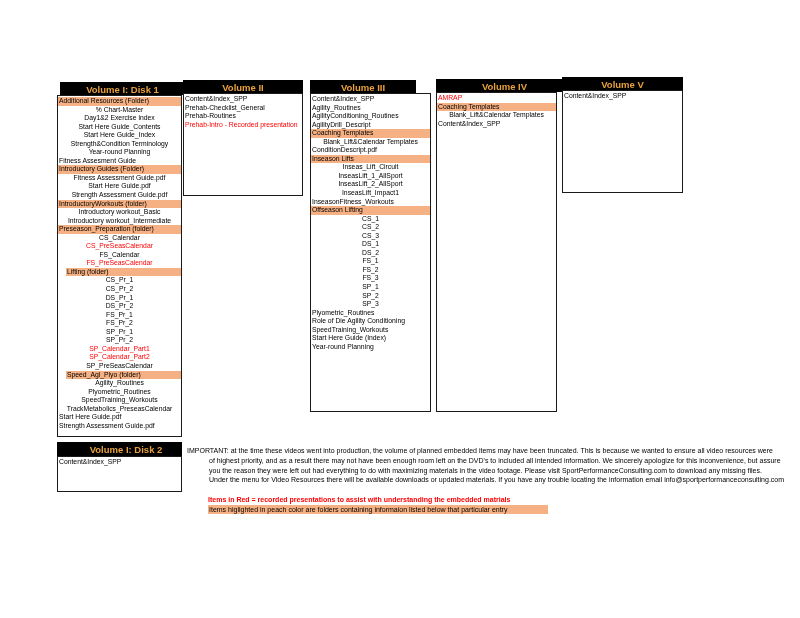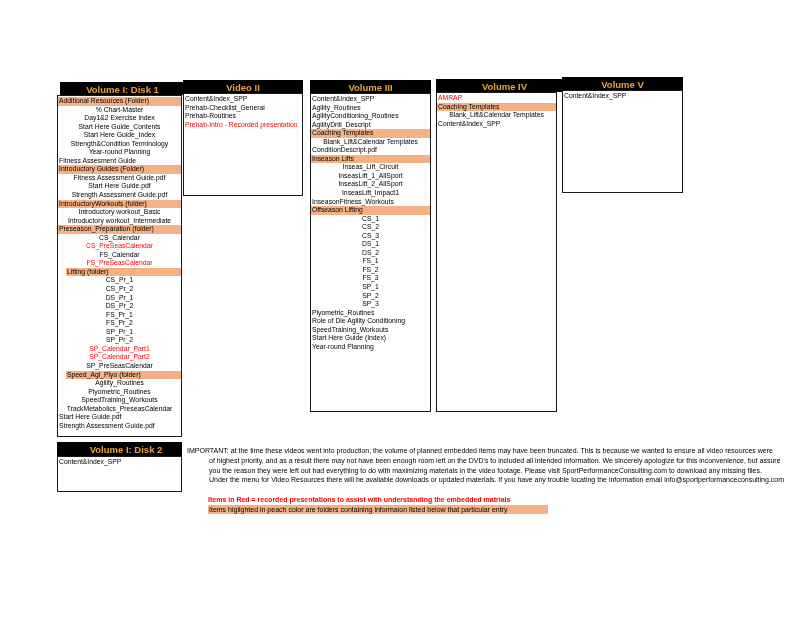--- a/index.html
+++ b/index.html
@@ -85,30 +85,30 @@
     <div class="row folder-indent">Speed_Agl_Plyo (folder)</div>
     <div class="row child">Agility_Routines</div>
     <div class="row child">Plyometric_Routines</div>
     <div class="row child">SpeedTraining_Workouts</div>
     <div class="row child">TrackMetabolics_PreseasCalendar</div>
     <div class="row plain">Start Here Guide.pdf</div>
     <div class="row plain">Strength Assessment Guide.pdf</div>
   </div>
 
 <div class="col" style="left:183px;top:80px;width:120px;">
-  <div class="col-header">Video II</div>
+  <div class="col-header">Volume II</div>
 </div>
 <div class="col-list" style="left:183px;top:93px;width:120px;height:103px;">
     <div class="row plain">Content&amp;Index_SPP</div>
     <div class="row plain">Prehab-Checklist_General</div>
     <div class="row plain">Prehab-Routines</div>
     <div class="row red">Prehab-Intro - Recorded presentation</div>
   </div>
 
-<div class="col" style="left:310px;top:80px;width:121px;">
+<div class="col" style="left:310px;top:80px;width:106px;">
   <div class="col-header">Volume III</div>
 </div>
 <div class="col-list" style="left:310px;top:93px;width:121px;height:319px;">
     <div class="row plain">Content&amp;Index_SPP</div>
     <div class="row plain">Agility_Routines</div>
     <div class="row plain">AgilityConditioning_Routines</div>
     <div class="row plain">AgilityDrill_Descript</div>
     <div class="row folder">Coaching Templates</div>
     <div class="row child">Blank_Lift&amp;Calendar Templates</div>
     <div class="row plain">ConditionDescript.pdf</div>

